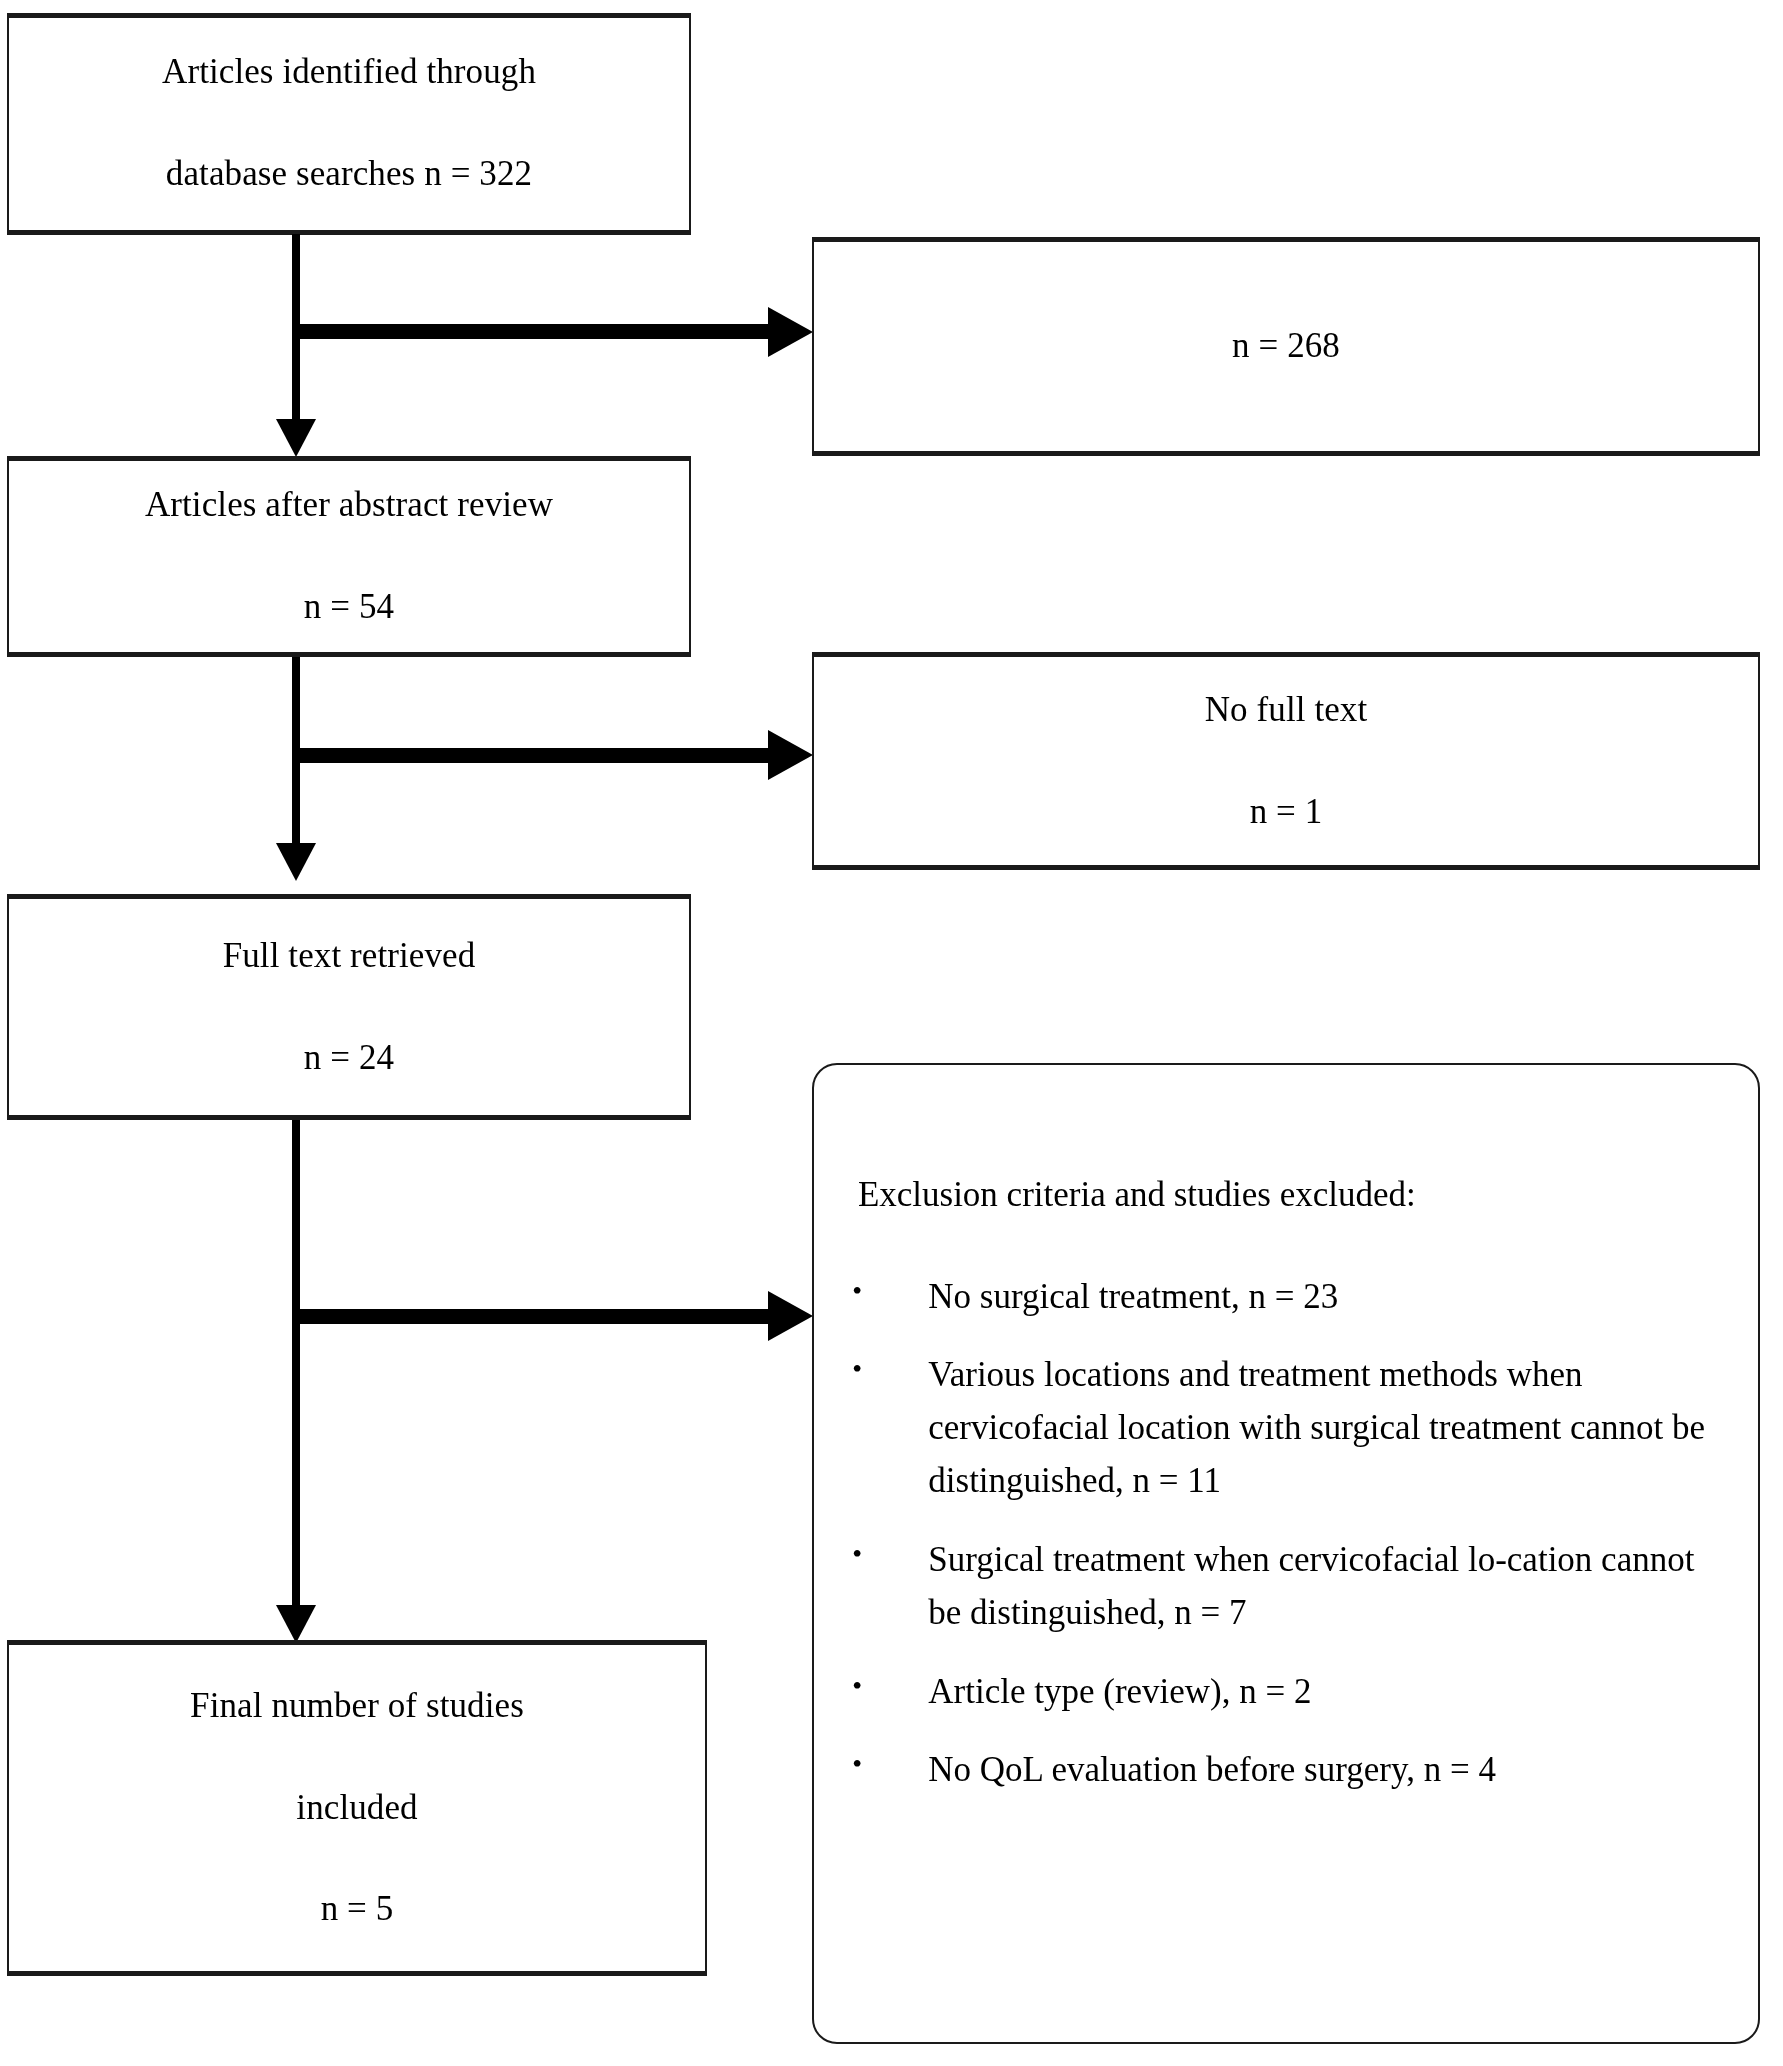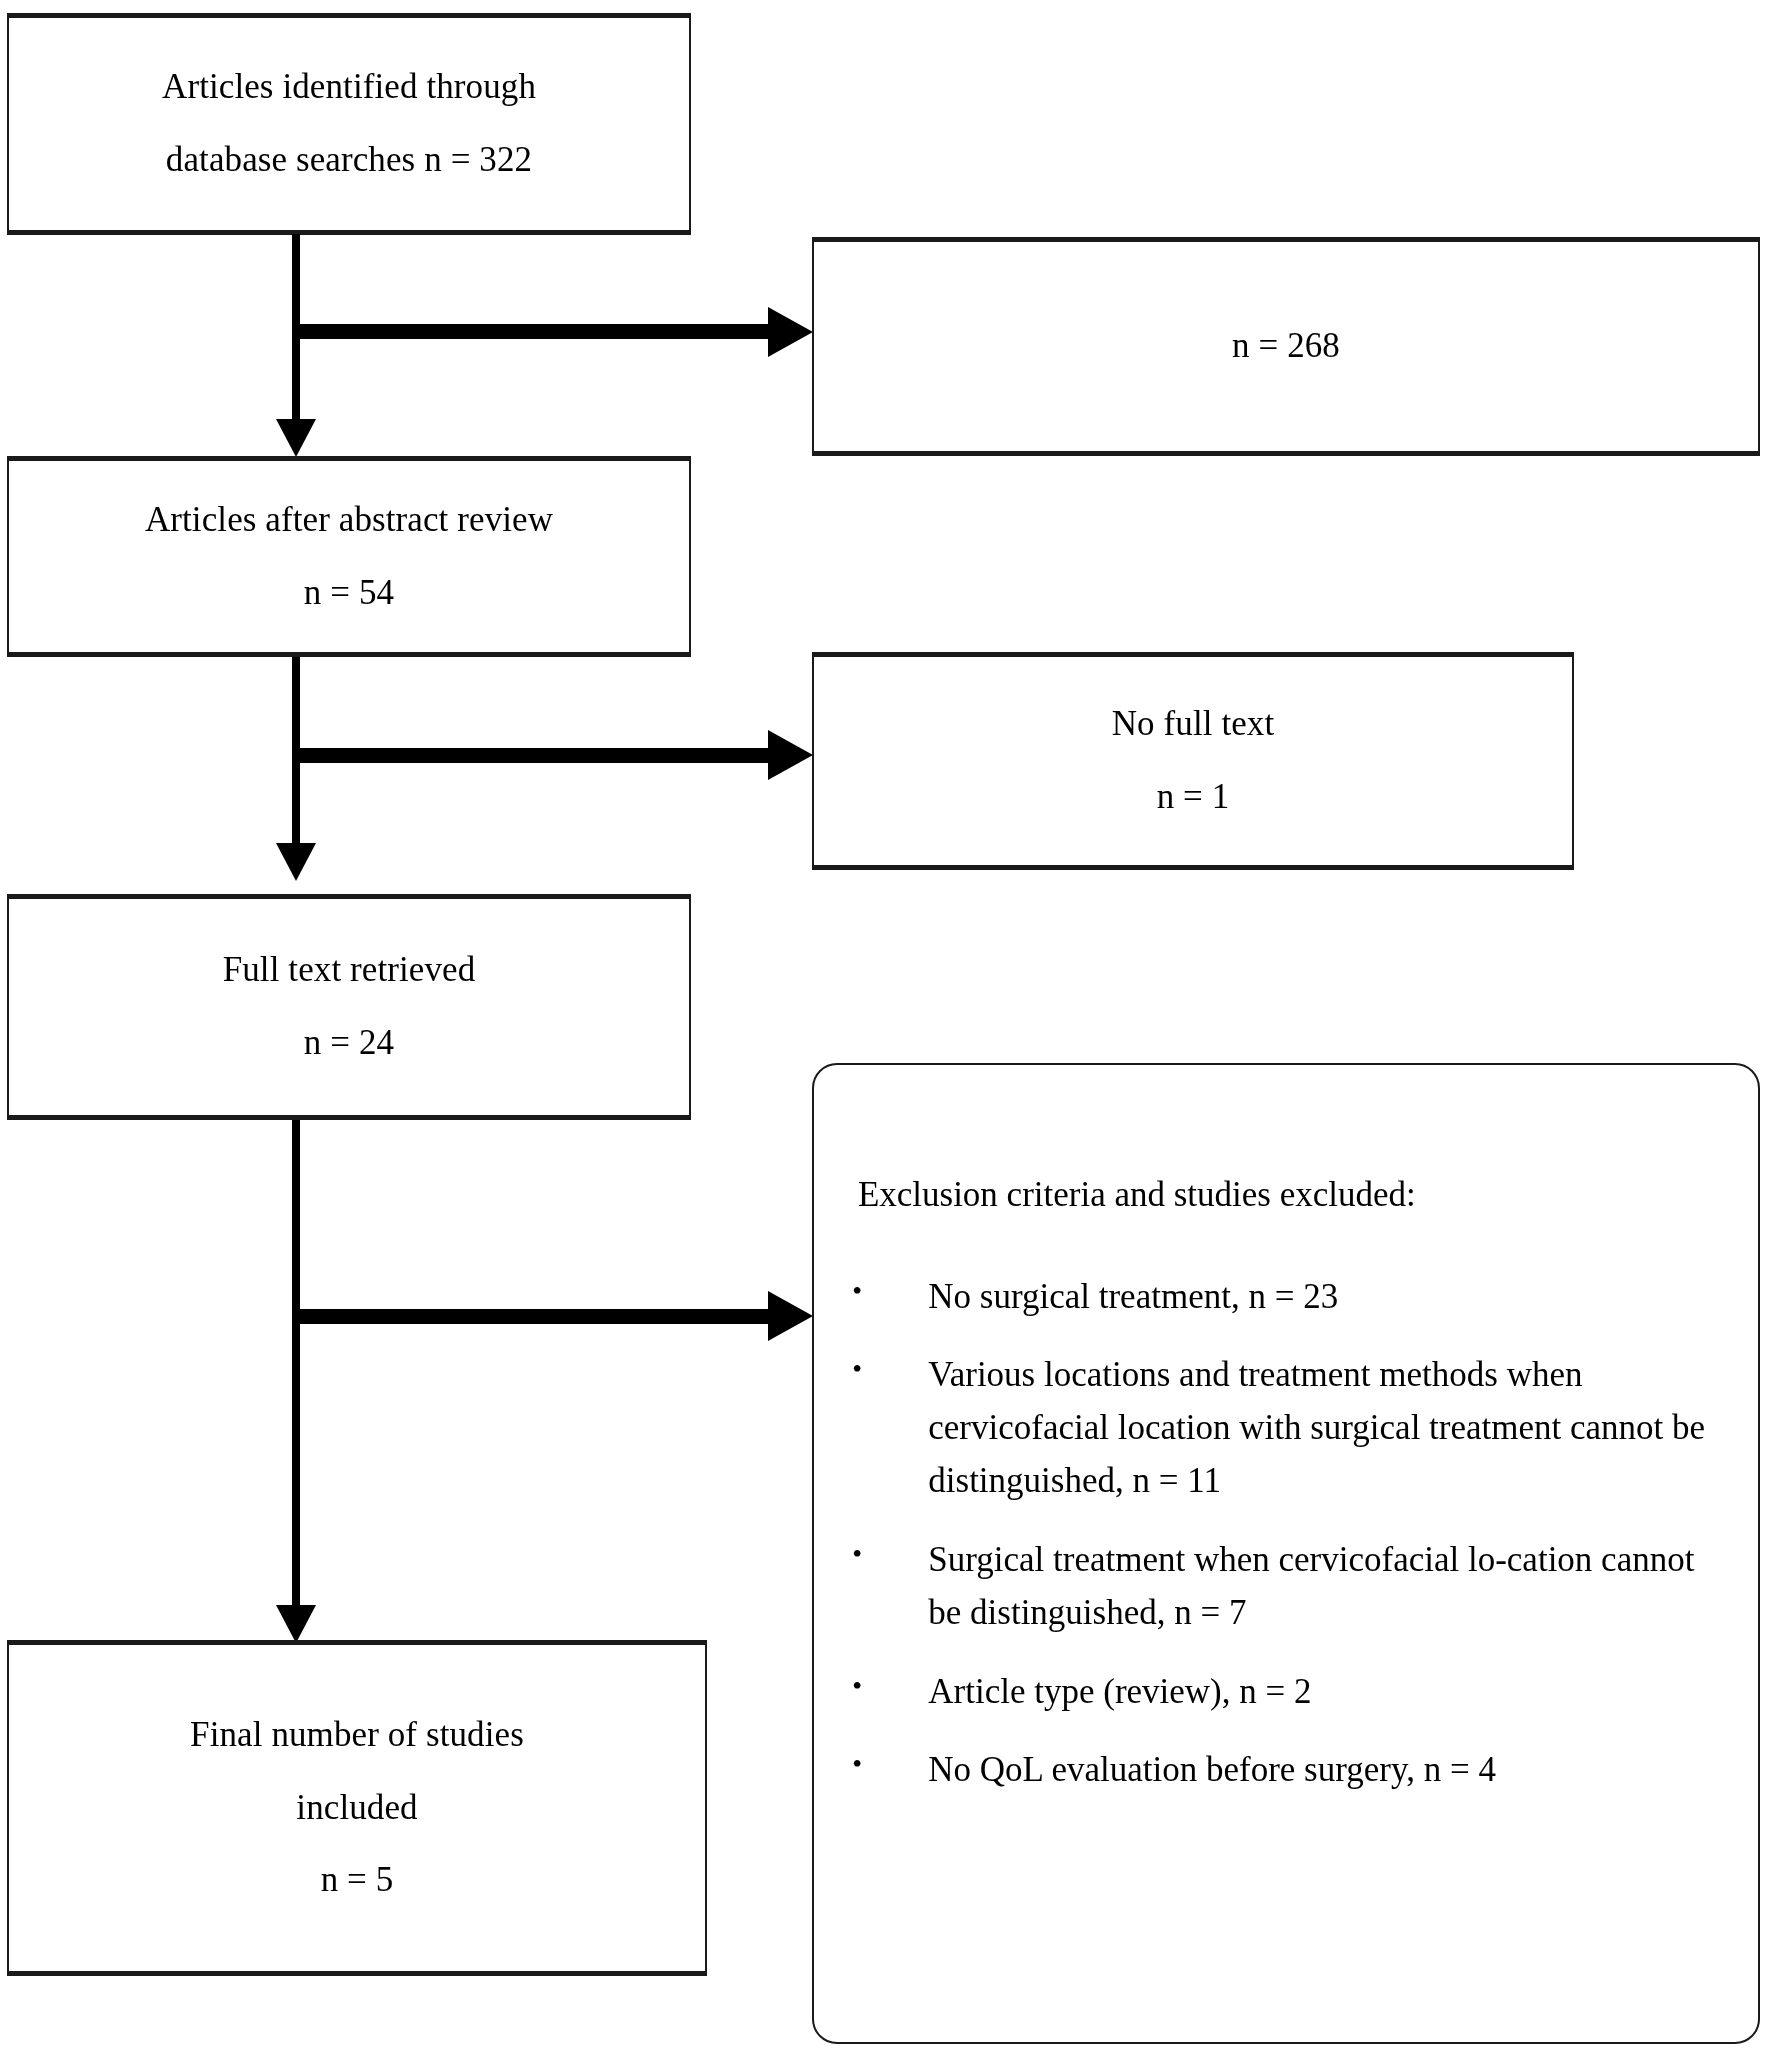--- a/index.html
+++ b/index.html
@@ -35,21 +35,21 @@
     border-right-width: 2.9px;
   }
   .boxline {
     display: block;
     font-size: 35px;
     line-height: 1.05;
     letter-spacing: 0.1px;
     white-space: nowrap;
   }
   .boxline + .boxline {
-    margin-top: 36px;
+    margin-top: 65px;
   }
 
   
   #exclusion-box {
     align-items: flex-start;
     justify-content: flex-start;
     padding: 0;
     border-radius: 25px;
   }
   .excl-inner {
@@ -137,21 +137,21 @@
   <div class="flowbox heavy" id="box-after-abstract" style="left:7px; top:456px; width:684px; height:201px;">
     <span class="boxline">Articles after abstract review</span>
     <span class="boxline">n = 54</span>
   </div>
 
   <div class="vline" style="left:292px; top:657px; height:195px;"></div>
   <div class="arrow-down" style="left:276px; top:843px;"></div>
   <div class="hline" style="left:292px; top:748px; width:479px;"></div>
   <div class="arrow-right" style="left:768px; top:730px;"></div>
 
-  <div class="flowbox heavy" id="box-no-full-text" style="left:812px; top:652px; width:762px; height:218px;">
+  <div class="flowbox heavy" id="box-no-full-text" style="left:812px; top:652px; width:948px; height:218px;">
     <span class="boxline">No full text</span>
     <span class="boxline">n = 1</span>
   </div>
 
   <div class="flowbox heavy" id="box-full-text-retrieved" style="left:7px; top:894px; width:684px; height:226px;">
     <span class="boxline">Full text retrieved</span>
     <span class="boxline">n = 24</span>
   </div>
 
   <div class="vline" style="left:292px; top:1120px; height:494px;"></div>

